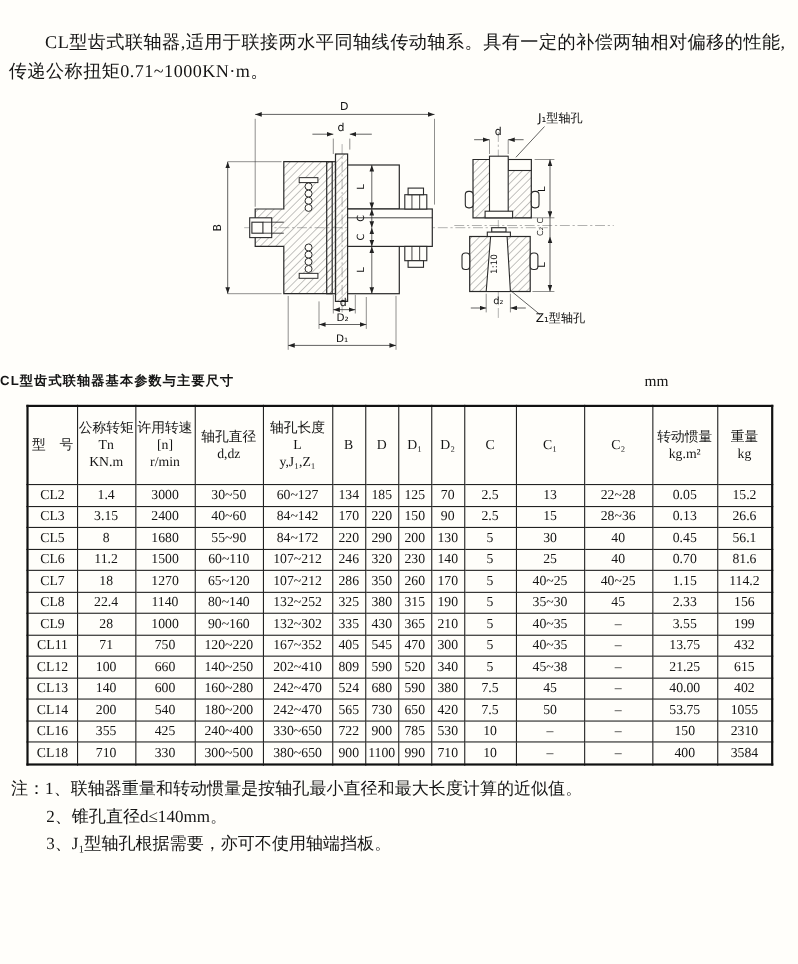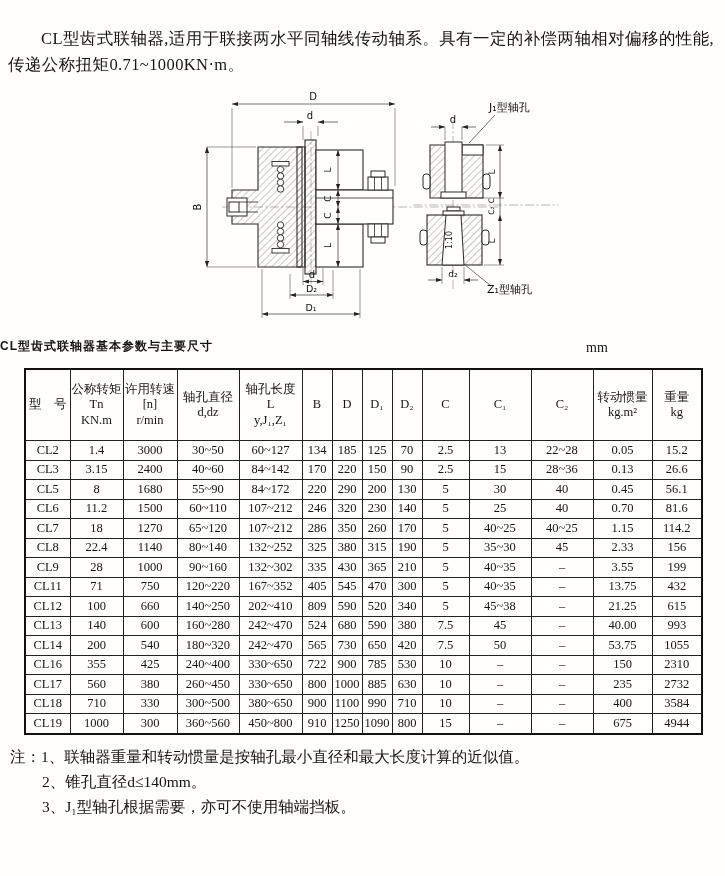--- a/index.html
+++ b/index.html
@@ -413,27 +413,27 @@
           <td>160~280</td>
           <td>242~470</td>
           <td>524</td>
           <td>680</td>
           <td>590</td>
           <td>380</td>
           <td>7.5</td>
           <td>45</td>
           <td>–</td>
           <td>40.00</td>
-          <td>993</td>
+          <td>402</td>
         </tr>
         <tr>
           <td>CL14</td>
           <td>200</td>
           <td>540</td>
-          <td>180~320</td>
+          <td>180~200</td>
           <td>242~470</td>
           <td>565</td>
           <td>730</td>
           <td>650</td>
           <td>420</td>
           <td>7.5</td>
           <td>50</td>
           <td>–</td>
           <td>53.75</td>
           <td>1055</td>
@@ -448,67 +448,35 @@
           <td>900</td>
           <td>785</td>
           <td>530</td>
           <td>10</td>
           <td>–</td>
           <td>–</td>
           <td>150</td>
           <td>2310</td>
         </tr>
         <tr>
-          <td>CL17</td>
-          <td>560</td>
-          <td>380</td>
-          <td>260~450</td>
-          <td>330~650</td>
-          <td>800</td>
-          <td>1000</td>
-          <td>885</td>
-          <td>630</td>
-          <td>10</td>
-          <td>–</td>
-          <td>–</td>
-          <td>235</td>
-          <td>2732</td>
-        </tr>
-        <tr>
           <td>CL18</td>
           <td>710</td>
           <td>330</td>
           <td>300~500</td>
           <td>380~650</td>
           <td>900</td>
           <td>1100</td>
           <td>990</td>
           <td>710</td>
           <td>10</td>
           <td>–</td>
           <td>–</td>
           <td>400</td>
           <td>3584</td>
         </tr>
-        <tr>
-          <td>CL19</td>
-          <td>1000</td>
-          <td>300</td>
-          <td>360~560</td>
-          <td>450~800</td>
-          <td>910</td>
-          <td>1250</td>
-          <td>1090</td>
-          <td>800</td>
-          <td>15</td>
-          <td>–</td>
-          <td>–</td>
-          <td>675</td>
-          <td>4944</td>
-        </tr>
       </tbody>
   </table>
 
   <div class="notes" id="notes">
       <div class="note-line">注：1、联轴器重量和转动惯量是按轴孔最小直径和最大长度计算的近似值。</div>
       <div class="note-line">2、锥孔直径d≤140mm。</div>
       <div class="note-line">3、J₁型轴孔根据需要，亦可不使用轴端挡板。</div>
     </div>
 
 </div>

